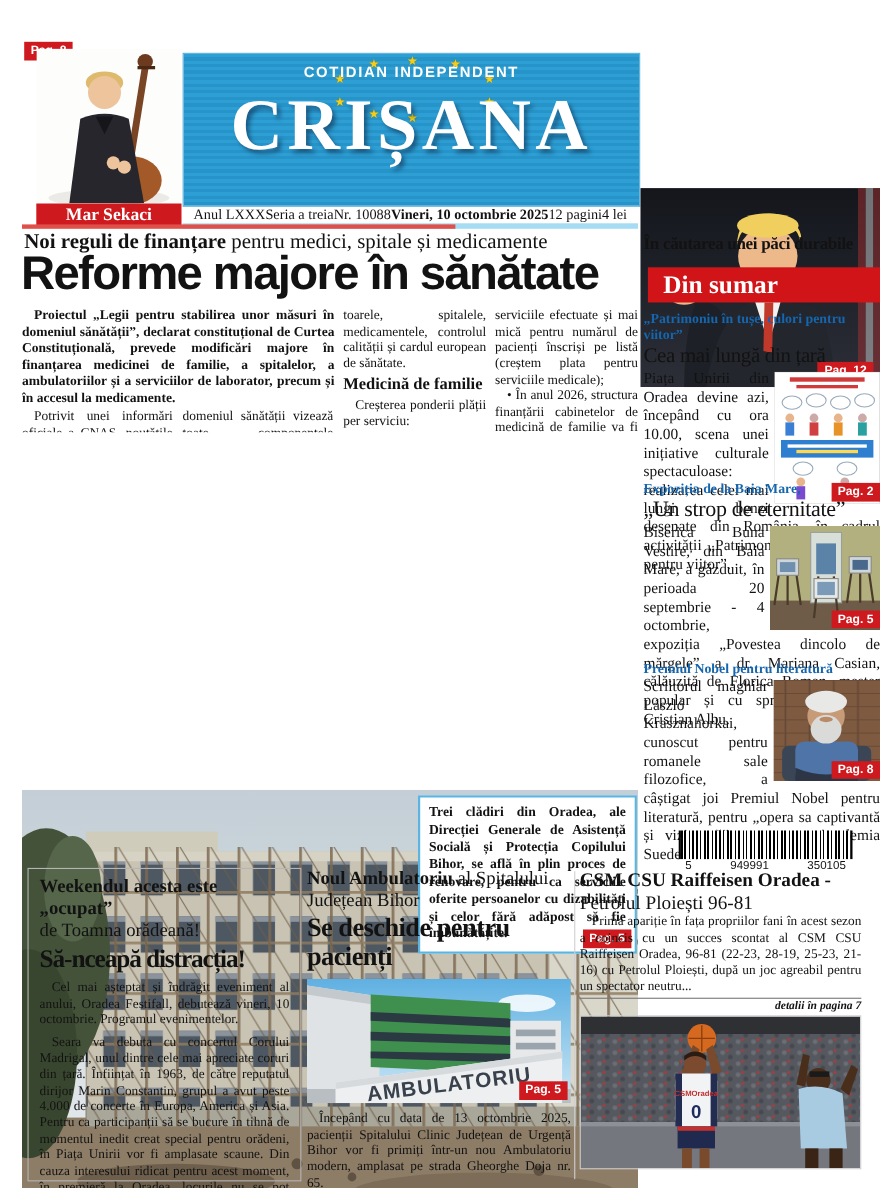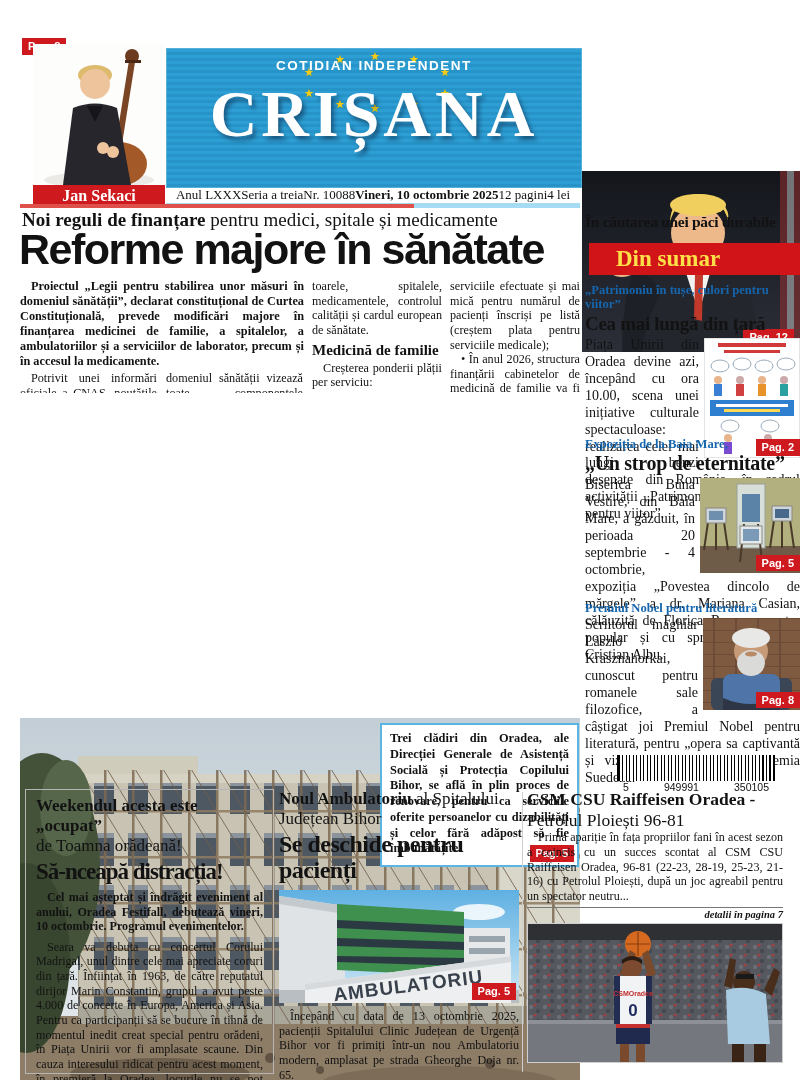--- a/index.html
+++ b/index.html
@@ -51,39 +51,39 @@
 
   
   #main-photo{left:20px;top:396px;width:560px;height:386px}
   #main-caption{position:absolute;top:5px;right:1px;width:179px;background:#fff;
                 border:2px solid #5bb5e2;padding:6px 8px 8px;font-weight:bold;font-size:12.4px;
                 line-height:1.27;text-align:justify}
   #main-caption .badge{right:3px;bottom:3px}
 
   
   #peace-headline{left:585px;top:213px;width:215px;font-weight:bold;font-size:15.5px;letter-spacing:-.3px}
-  #din-sumar{left:589px;top:243px;width:211px;height:32px;background:#d01418;color:#fde047;
-             font:bold 23px/32px "Liberation Serif",serif;padding-left:27px;box-sizing:border-box}
+  #din-sumar{left:589px;top:243px;width:211px;height:32px;background:#d01418;color:#ffffff;
+             font:bold 23px/32px "Liberation Serif",serif;padding-left:14px;box-sizing:border-box}
   .sb-article{position:absolute;left:585px;width:215px}
   .sb-kicker{color:#1566ae;font-weight:bold;font-size:12.6px;line-height:1.15;margin-bottom:2px}
-  .sb-headline{font-weight:bold;line-height:1.05;margin-bottom:3px;letter-spacing:-.3px}
+  .sb-headline{font-weight:normal;line-height:1.05;margin-bottom:3px;letter-spacing:-.3px}
   .sb-body{font-size:14px;line-height:1.21;text-align:justify}
   .sb-fig{float:right;margin:1px 0 2px 5px;position:relative}
   .sb-fig .badge{right:0;bottom:2px}
   #barcode{left:617px;top:755px;width:158px;text-align:center}
   #barcode .bars{height:26px;background:repeating-linear-gradient(90deg,#000 0 1.5px,#fff 1.5px 3px,#000 3px 4.5px,#fff 4.5px 7px);border-left:2px solid #000;border-right:2px solid #000}
   #barcode .digits{display:flex;justify-content:space-between;font:10.5px "Liberation Sans",sans-serif;padding:0 6px}
 
   
   #festival-box{left:25px;top:789px;width:249px;height:285px;border:1px solid #b5b5b5;
                 padding:6px 10px;box-sizing:border-box}
   .bt-kicker{font-size:17px;line-height:1.18}
   .bt-kicker .k2{font-weight:normal}
   #festival-headline{font-weight:bold;font-size:23px;letter-spacing:-1px;margin:3px 0 5px}
-  .bt-lead{font-weight:bold;font-size:12.1px;line-height:1.2;text-align:justify}
+  .bt-lead{font-weight:normal;font-size:12.1px;line-height:1.2;text-align:justify}
   .bt-body{font-size:12.1px;line-height:1.215;text-align:justify;margin-top:6px}
   #ambul-col{left:279px;top:789px;width:240px}
   #ambul-headline{font-weight:bold;font-size:24px;line-height:1.08;letter-spacing:-.5px;margin:3px 0 6px}
   #ambul-photo{width:240px;height:113px}
   #ambul-photo .badge{right:3px;bottom:3px}
   #bball-col{left:527px;top:789px;width:256px}
   #bball-headline{font-weight:bold;font-size:25px;line-height:1.06;letter-spacing:-.5px;margin:4px 0 5px}
   #bball-photo{width:256px;height:140px;border:1px solid #cfcfcf;box-sizing:border-box;margin-top:3px}
   #col-divider{left:522px;top:792px;width:1px;height:280px;background:#cfcfcf}
 </style>
@@ -101,21 +101,21 @@
     <rect x="92" y="16" width="16" height="3" fill="#4a2814"></rect>
     <ellipse cx="86" cy="120" rx="28" ry="22" fill="#a45a28"></ellipse>
     <ellipse cx="62" cy="31" rx="17" ry="10" fill="#ddba6c"></ellipse>
     <circle cx="62" cy="40" r="15" fill="#eec49c"></circle>
     <path d="M30 141 L40 64 Q62 55 84 64 L98 141 Z" fill="#26262c"></path>
     <path d="M54 62 L62 78 L70 62 Z" fill="#15151a"></path>
     <circle cx="70" cy="104" r="6" fill="#eec49c"></circle>
     <circle cx="80" cy="108" r="6" fill="#eec49c"></circle>
   </svg>
 </div>
-<div class="abs" id="jan-banner">Jan Sekaci</div>
+<div class="abs" id="jan-banner">Mar Sekaci</div>
 
 <div class="abs" id="masthead">
   <span class="star" style="left:273px;top:39px">★</span>
   <span class="star" style="left:242px;top:50px">★</span>
   <span class="star" style="left:203px;top:54px">★</span>
   <span class="star" style="left:168px;top:50px">★</span>
   <span class="star" style="left:137px;top:39px">★</span>
   <span class="star" style="left:137px;top:18px">★</span>
   <span class="star" style="left:168px;top:5px">★</span>
   <span class="star" style="left:203px;top:2px">★</span>

